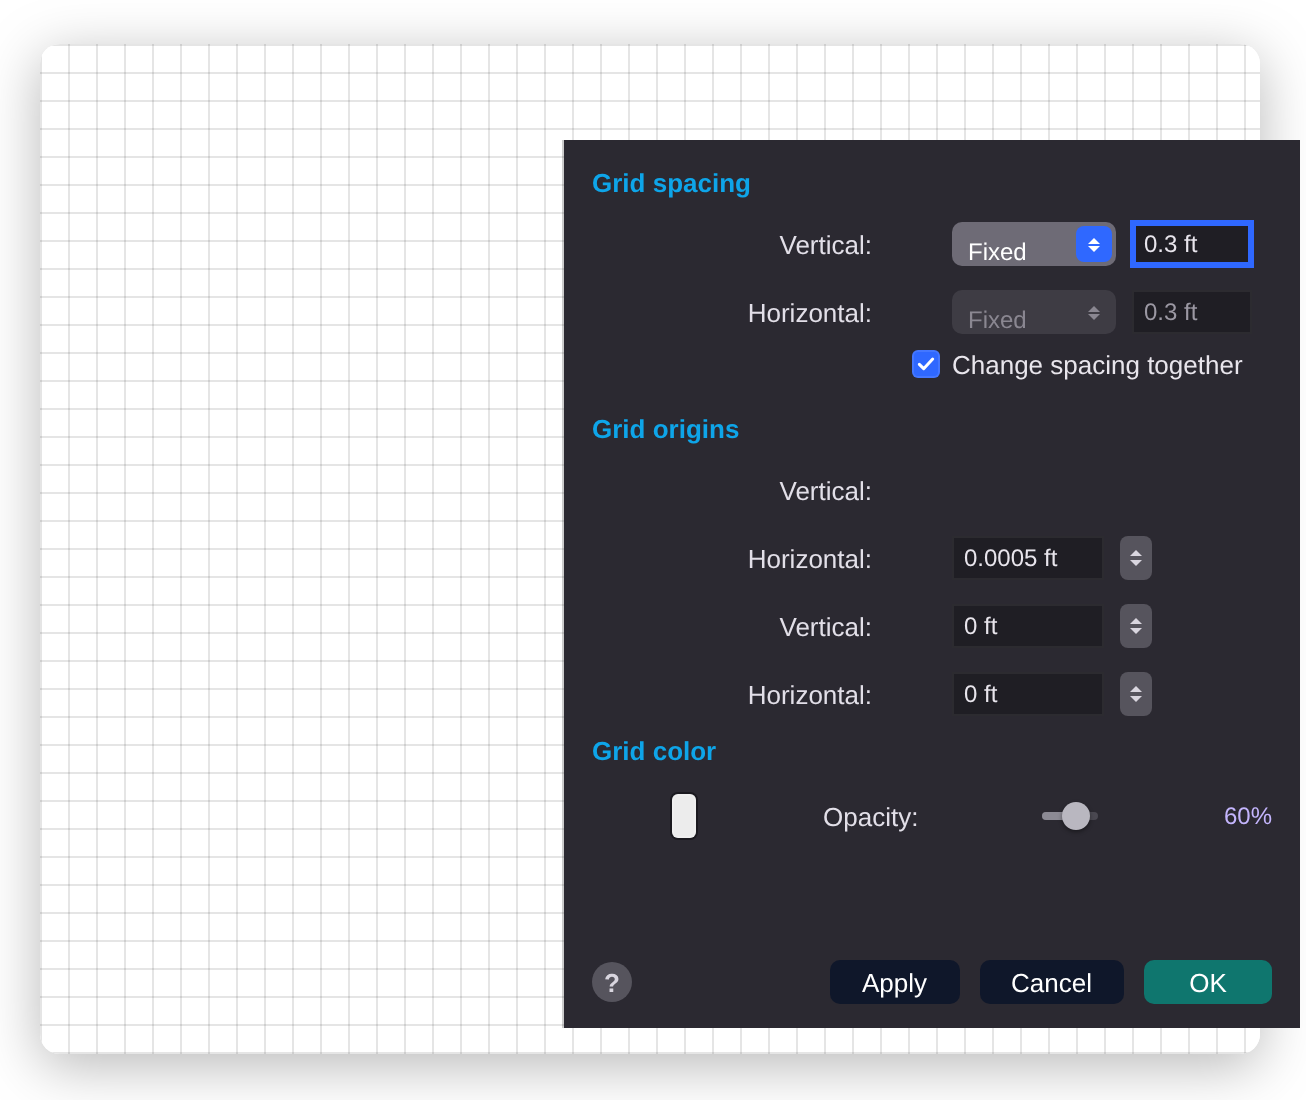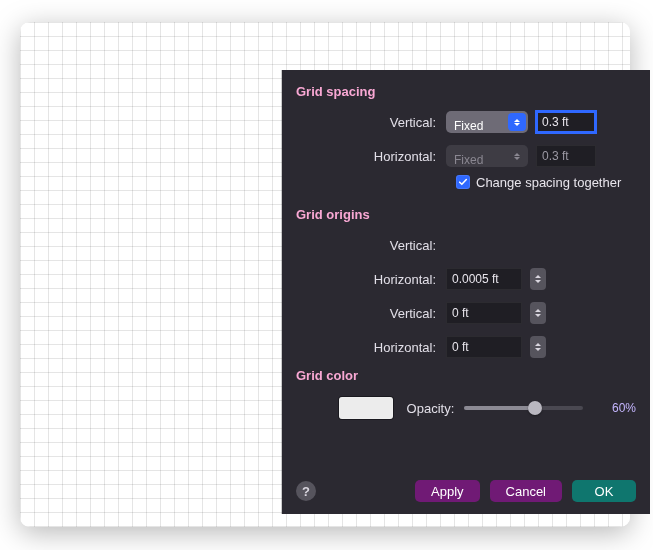--- a/index.html
+++ b/index.html
@@ -22,22 +22,22 @@
   .panel {
     position: absolute;
     left: 282px; top: 70px; width: 368px; height: 444px;
     background: #2b2931;
     color: #e8e5ec;
     font-size: 13px;
     box-shadow: -1px 0 0 rgba(0,0,0,.2);
     padding: 14px 0 0 0;
   }
   .section { padding: 0 14px; }
-  .sec-title { font-weight: 600; font-size: 13px; color: #f9a8d4; margin: 0 0 8px 0; }
-  .row { display: flex; align-items: center; height: 30px; margin-bottom: 4px; }
+  .sec-title { font-weight: 600; font-size: 13px; color: #0ea5e9; margin: 0 0 8px 0; }
+  .row { display: flex; align-items: center; height: 30px; margin-bottom: 4px; gap: 30px; }
   .lbl { width: 150px; text-align: right; padding-right: 10px; color: #e2dfe8; font-size: 13px; }
   .ctrls { flex: 1; display: flex; align-items: center; gap: 8px; }
   .select {
     position: relative;
     width: 82px; height: 22px;
     border-radius: 5px;
     display: flex; align-items: flex-end;
     padding: 0 22px 0 8px;
     font-size: 12px;
     cursor: default;
@@ -112,21 +112,21 @@
     width: 20px; height: 20px; border-radius: 50%; background: #56545d;
     display: flex; align-items: center; justify-content: center;
     color: #d9d6df; font-size: 13px; font-weight: 600;
     margin-right: auto;
   }
   .btn {
     height: 22px; padding: 0 16px; border-radius: 5px;
     display: flex; align-items: center; justify-content: center;
     font-size: 13px; cursor: default;
   }
-  .btn.secondary { background: #701a75; color: #fff; min-width: 64px; }
+  .btn.secondary { background: #0f172a; color: #fff; min-width: 64px; }
   .btn.primary { background: #0f766e; color: #fff; min-width: 64px; }
   .spacer { flex: 1; }
 </style>
 </head>
 <body>
 
 <div class="canvas-wrap">
   <div class="grid-canvas"></div>
 </div>
 

